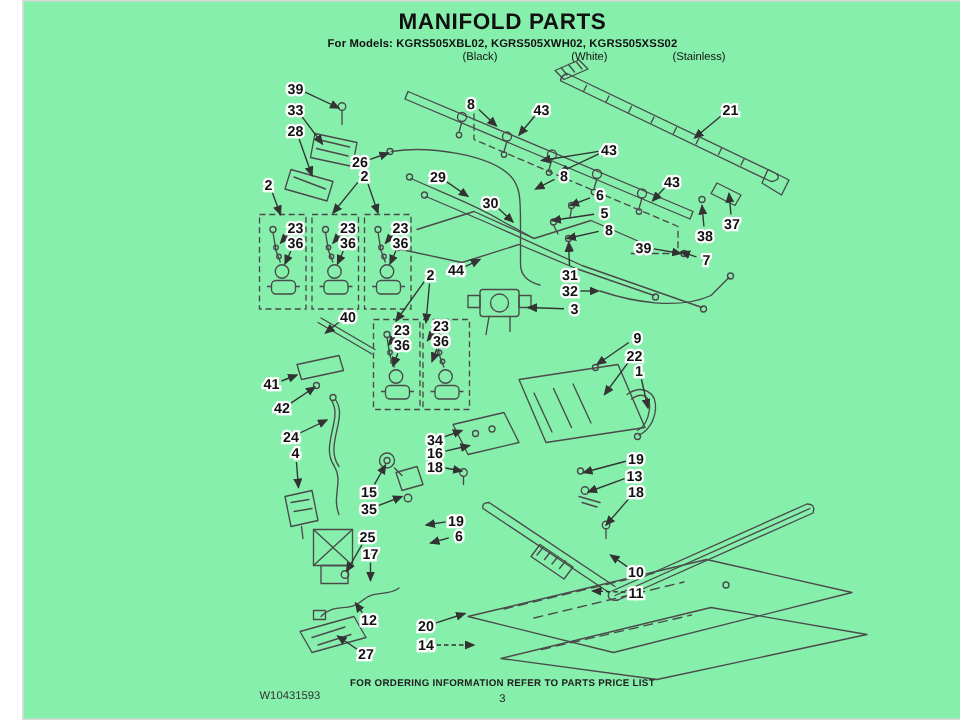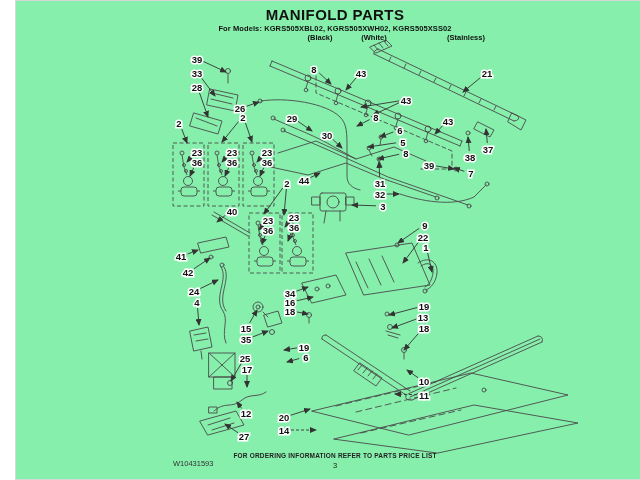--- a/index.html
+++ b/index.html
@@ -11,23 +11,23 @@
   .title{
     position:absolute;top:5px;left:0;width:100%;text-align:center;
     font-size:15px;font-weight:bold;letter-spacing:.4px;
   }
   .models{
     position:absolute;top:23px;left:0;width:100%;text-align:center;
     font-size:7.5px;font-weight:bold;letter-spacing:.1px;
   }
   .finish{
     position:absolute;top:32px;transform:translateX(-50%);
-    font-size:7.5px;font-weight:bold;
-  }
-  .f-black{left:304px;} .f-white{left:358px;} .f-stainless{left:450px;}
+    font-size:7.5px;font-weight:normal;
+  }
+  .f-black{left:304px;} .f-white{left:377px;} .f-stainless{left:450px;}
   .footer-note{
     position:absolute;top:451px;left:0;width:100%;text-align:center;
     font-size:6.5px;font-weight:bold;letter-spacing:.2px;color:#222;
   }
   .page-num{
     position:absolute;top:460px;left:0;width:100%;text-align:center;
     font-size:7.5px;color:#222;
   }
   .doc-num{
     position:absolute;top:458px;left:157px;font-size:7.5px;color:#333;text-align:right;

